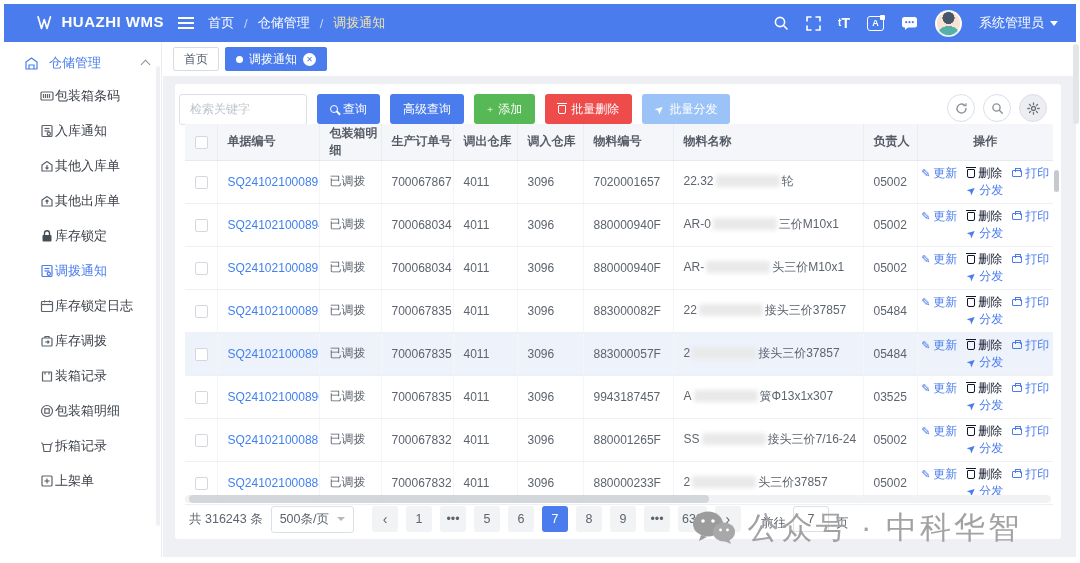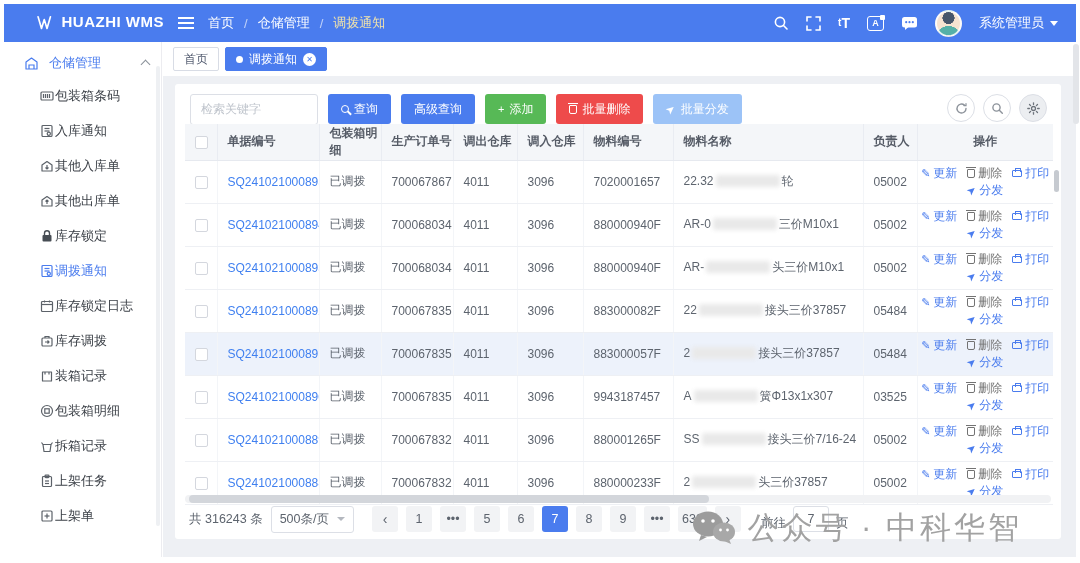--- a/index.html
+++ b/index.html
@@ -52,21 +52,21 @@
   .tab { height:24px; display:flex; align-items:center; gap:6px; padding:0 10px; font-size:12px;
          background:#fff; border:1px solid #d8dce5; color:#515a6e; border-radius:2px; cursor:pointer; }
   .tab.active { background:#4a7cee; border-color:#4a7cee; color:#fff; }
   .tab .dot { width:7px; height:7px; border-radius:50%; background:#fff; }
   .tab .tclose { width:13px; height:13px; border-radius:50%; background:#fff; color:#4a7cee; font-size:8px;
                  display:flex; align-items:center; justify-content:center; }
 
   .card { position:absolute; left:12px; right:15px; top:42px; bottom:18px; background:#fff; border-radius:3px; }
 
   
-  .toolbar { position:absolute; left:15px; right:14px; top:9px; height:32px; display:flex; align-items:center; gap:10px; }
+  .toolbar { position:absolute; left:4px; right:14px; top:9px; height:32px; display:flex; align-items:center; gap:10px;font-family:Liberation Serif, serif; }
   .search-input { width:128px; height:31px; border:1px solid #dcdfe6; border-radius:3px; padding:0 10px;
                   font-size:12px; color:#333; outline:none; font-family:inherit; }
   .search-input::placeholder { color:#bfc4cc; }
   .btn { height:30px; border:none; border-radius:3px; color:#fff; font-size:12px; padding:0 13px;
          display:flex; align-items:center; gap:5px; cursor:pointer; font-family:inherit; white-space:nowrap; }
   .btn-blue { background:#4a7cee; }
   .btn-green { background:#57b956; }
   .btn-red { background:#ee4b4b; }
   .btn-lblue { background:#9cc3f7; }
   .mag { display:inline-block; width:8px; height:8px; border:1.5px solid currentColor; border-radius:50%; position:relative; }
@@ -91,21 +91,21 @@
              border-right:1px solid #f3f5f8; overflow:hidden; white-space:nowrap; }
   .grid tr.hl td { background:#edf2fb; }
   .grid .c-ops, .grid th.h-ops { text-align:center; padding-left:0; }
   .checkbox { display:inline-block; width:13px; height:13px; border:1px solid #d4d7de; border-radius:2px; background:#fff; vertical-align:middle; cursor:pointer; }
   a.doclink { color:#4080f0; text-decoration:none; cursor:pointer; }
   .redact { display:inline-block; height:12px; width:64px; background:#e9e9e9; border-radius:2px; margin:0 2px;
             vertical-align:-2px; filter:blur(2px); }
   .ops-line { display:flex; justify-content:center; gap:10px; align-items:center; }
   .op { display:inline-flex; align-items:center; gap:3px; font-size:12px; cursor:pointer; }
   .op.blue { color:#4a7cee; }
-  .op.red { color:#737373;font-family:Liberation Serif, serif; }
+  .op.red { color:#0f172a;font-family:Liberation Serif, serif; }
   .op .gly { font-style:normal; font-size:11px; line-height:1; }
   .pl { display:inline-block; transform:rotate(-40deg); font-size:10px; }
   .pr-ico { position:relative; display:inline-block; width:10px; height:7px; border:1px solid currentColor; border-radius:1px; }
   .pr-ico::before { content:""; position:absolute; left:2px; top:-3px; width:4px; height:3px; border:1px solid currentColor; border-bottom:none; }
   .vscroll { position:absolute; right:2px; top:86px; width:5px; height:22px; background:#c6cad0; border-radius:3px; }
 
   
   .hscroll-track { position:absolute; left:10px; right:10px; bottom:36px; height:8px; background:#f1f2f4; border-radius:4px; }
   .hscroll-thumb { position:absolute; left:4px; top:0; width:520px; height:8px; background:#d3d6db; border-radius:4px; }
 
@@ -274,29 +274,20 @@
           <rect x="4.8" y="4.8" width="4.4" height="4.4" class="sicon"></rect>
         </svg>
       <span>包装箱明细</span>
     </div>
     <div class="side-item">
       <svg width="14" height="14" viewBox="0 0 14 14">
           <path d="M3 5.5 h8 l-1 7 h-6 Z" class="sicon" stroke-linejoin="round"></path>
           <path d="M3 5.5 L1.5 3.5 M11 5.5 L12.5 3.5" class="sicon"></path>
         </svg>
       <span>拆箱记录</span>
-    </div>
-    <div class="side-item">
-      <svg width="14" height="14" viewBox="0 0 14 14">
-          <rect x="2.5" y="2.5" width="9" height="10" rx="1" class="sicon"></rect>
-          <rect x="5" y="1.2" width="4" height="2.4" rx="0.8" class="sicon"></rect>
-          <line x1="5" y1="7" x2="9" y2="7" class="sicon"></line>
-          <line x1="5" y1="9.5" x2="9" y2="9.5" class="sicon"></line>
-        </svg>
-      <span>上架任务</span>
     </div>
     <div class="side-item">
       <svg width="14" height="14" viewBox="0 0 14 14">
           <rect x="2" y="2" width="10" height="10" rx="1" class="sicon"></rect>
           <line x1="7" y1="4.5" x2="7" y2="9.5" class="sicon"></line>
           <line x1="4.5" y1="7" x2="9.5" y2="7" class="sicon"></line>
         </svg>
       <span>上架单</span>
     </div>
     <div class="side-scroll"></div>

